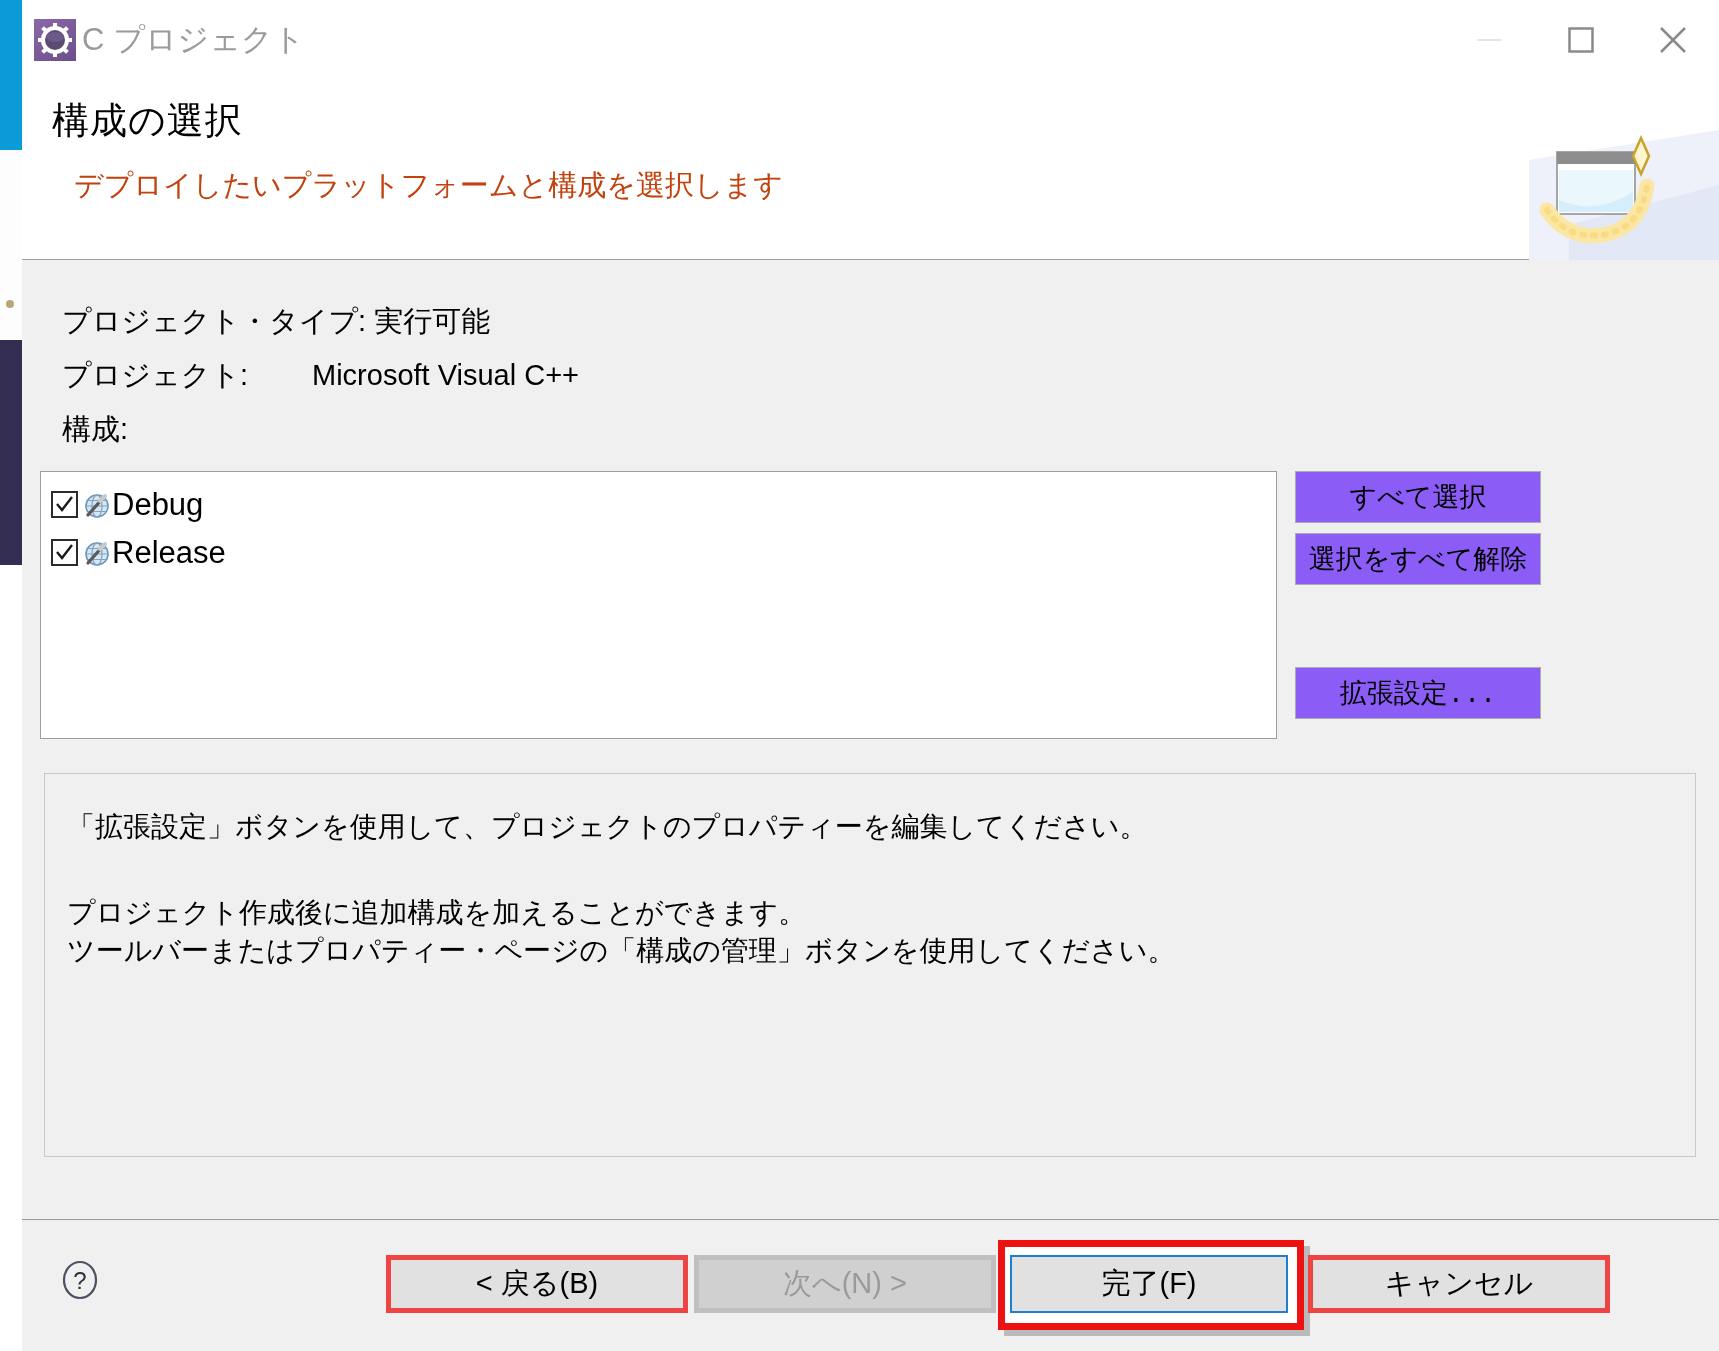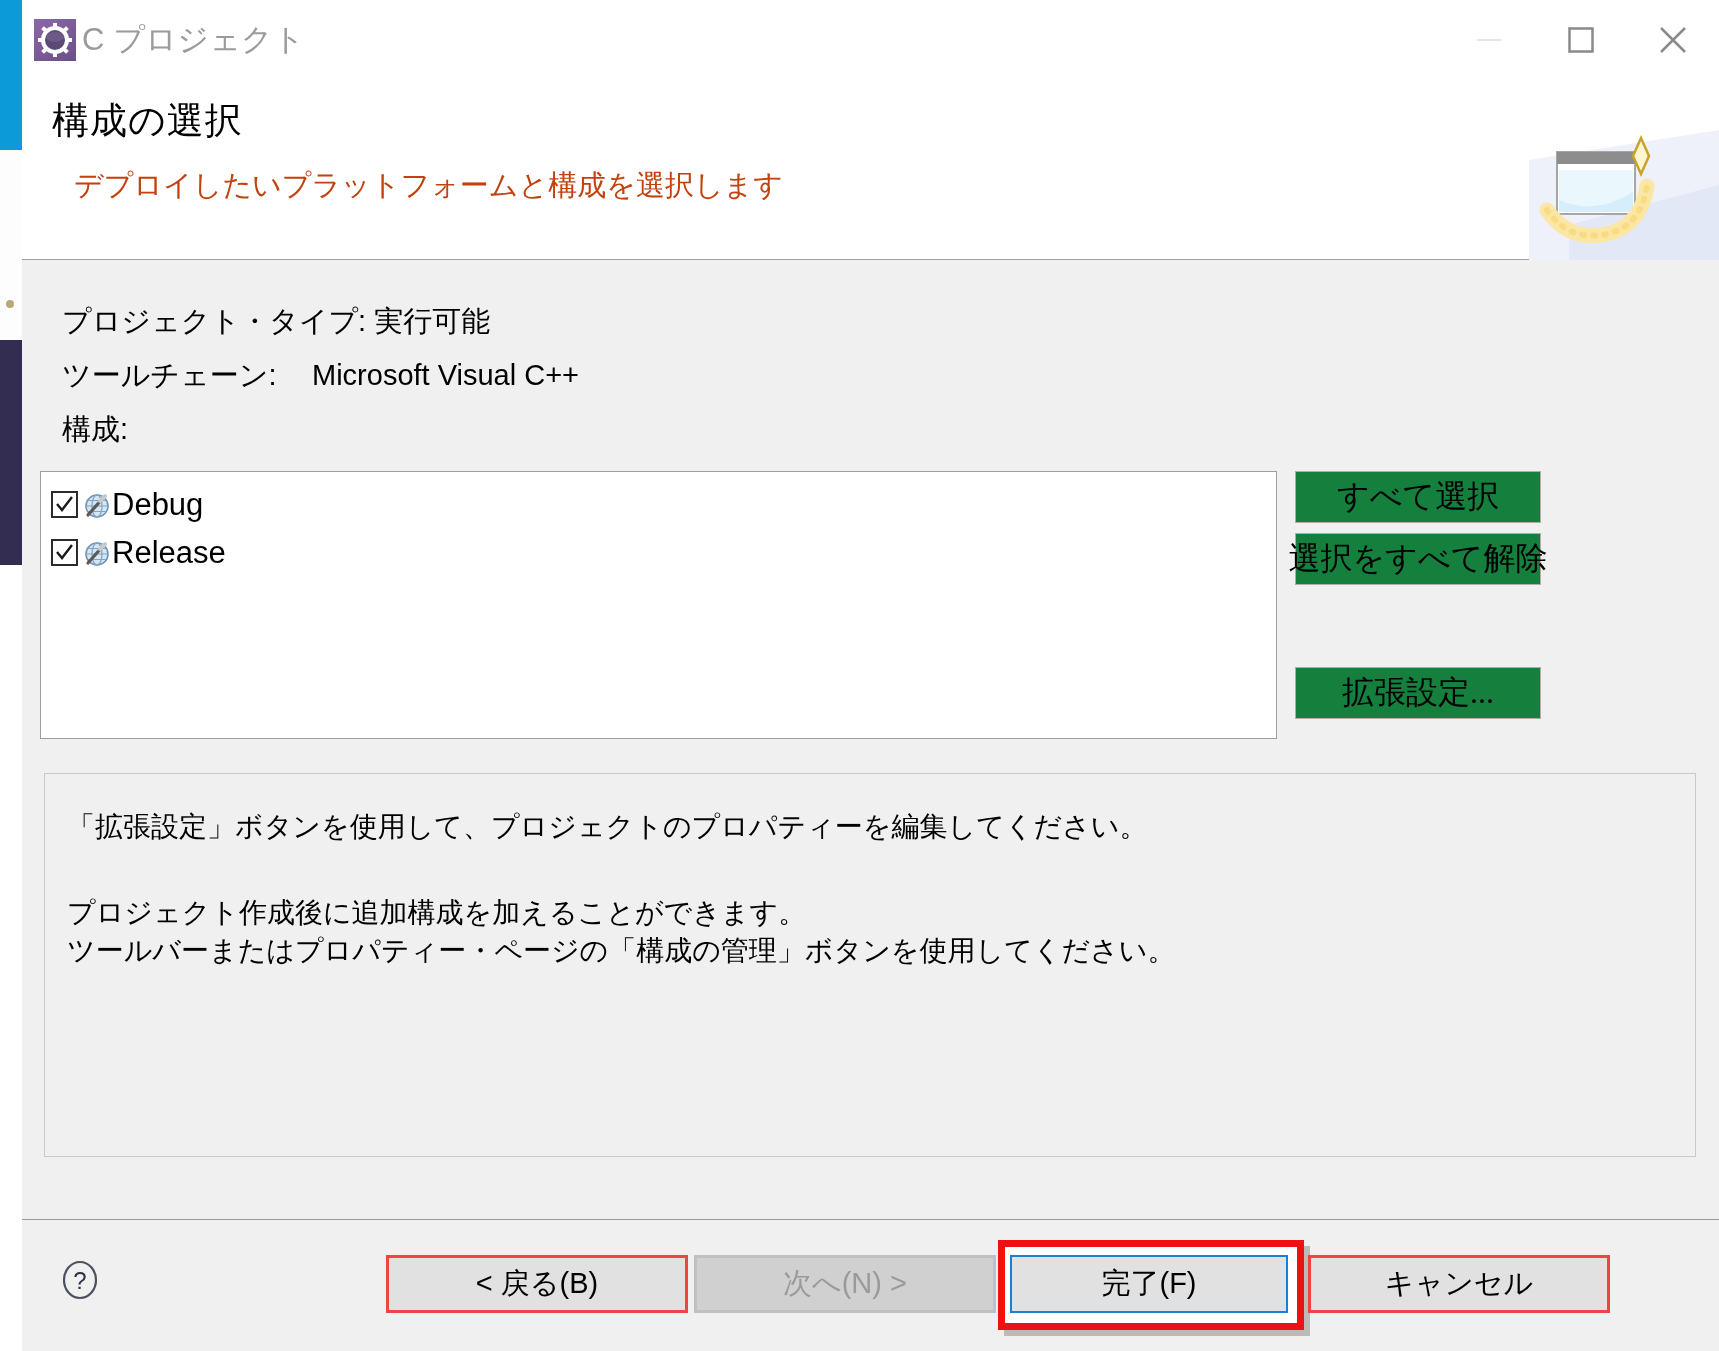--- a/index.html
+++ b/index.html
@@ -204,26 +204,26 @@
   }
   .list-label { line-height: 1; }
 
   .side-buttons {
     margin-left: 18px;
     width: 246px;
     display: flex;
     flex-direction: column;
   }
   .btn {
-    background: #15803d;
+    background: #8b5cf6;
     border: 1px solid #adadad;
     box-sizing: border-box;
-    font-size: 32px;
+    font-size: 27px;
     color: #000;
-    font-family: Liberation Serif, serif;
+    font-family: Liberation Mono, monospace;
     display: flex;
     align-items: center;
     justify-content: center;
     cursor: default;
     white-space: nowrap;
   }
   .side-buttons .btn { height: 52px; }
   .btn-gap-sm { margin-top: 10px; }
   .btn-gap-lg { margin-top: 82px; }
 
@@ -262,21 +262,21 @@
     position: absolute;
     left: 0; top: 0;
     height: 131px;
     width: 100%;
   }
   .fbtn {
     position: absolute;
     top: 35px;
     height: 58px;
     background: #e1e1e1;
-    border: 3px solid #ef4444;
+    border: 5px solid #ef4444;
     box-sizing: border-box;
     font-size: 29px;
     color: #000;
     display: flex;
     align-items: center;
     justify-content: center;
     white-space: nowrap;
     font-family: "Liberation Sans", "DejaVu Sans", sans-serif;
   }
   .fbtn.back  { left: 364px;  width: 302px; }
@@ -371,21 +371,21 @@
           <path d="M18 80 Q40 112 78 104 Q112 96 118 56" fill="none" stroke="#f7d97a" stroke-width="6" stroke-linecap="round" stroke-dasharray="2 9" opacity="0.8"></path>
           <path d="M112 8 L120 26 L112 44 L104 26 Z" fill="#fdf4d0" stroke="#c9a227" stroke-width="2.5"></path>
         </svg>
       </div>
     </div>
 
     <div class="body">
 
       <div class="info-block">
         <div class="info-row"><span class="lbl">プロジェクト・タイプ:</span> <span class="val">実行可能</span></div>
-        <div class="info-row"><span class="lbl tc-label">ツールチェーン:</span><span class="val">Microsoft Visual C++</span></div>
+        <div class="info-row"><span class="lbl tc-label">プロジェクト:</span><span class="val">Microsoft Visual C++</span></div>
         <div class="info-row">構成:</div>
       </div>
 
       <div class="list-area">
 
         <div class="listbox">
           <div class="list-item">
             <span class="cb">
               <svg width="21" height="21" viewBox="0 0 21 21">
                   <path d="M3 10 L8 16 L18 3" stroke="#1a1a1a" stroke-width="2.4" fill="none"></path>

